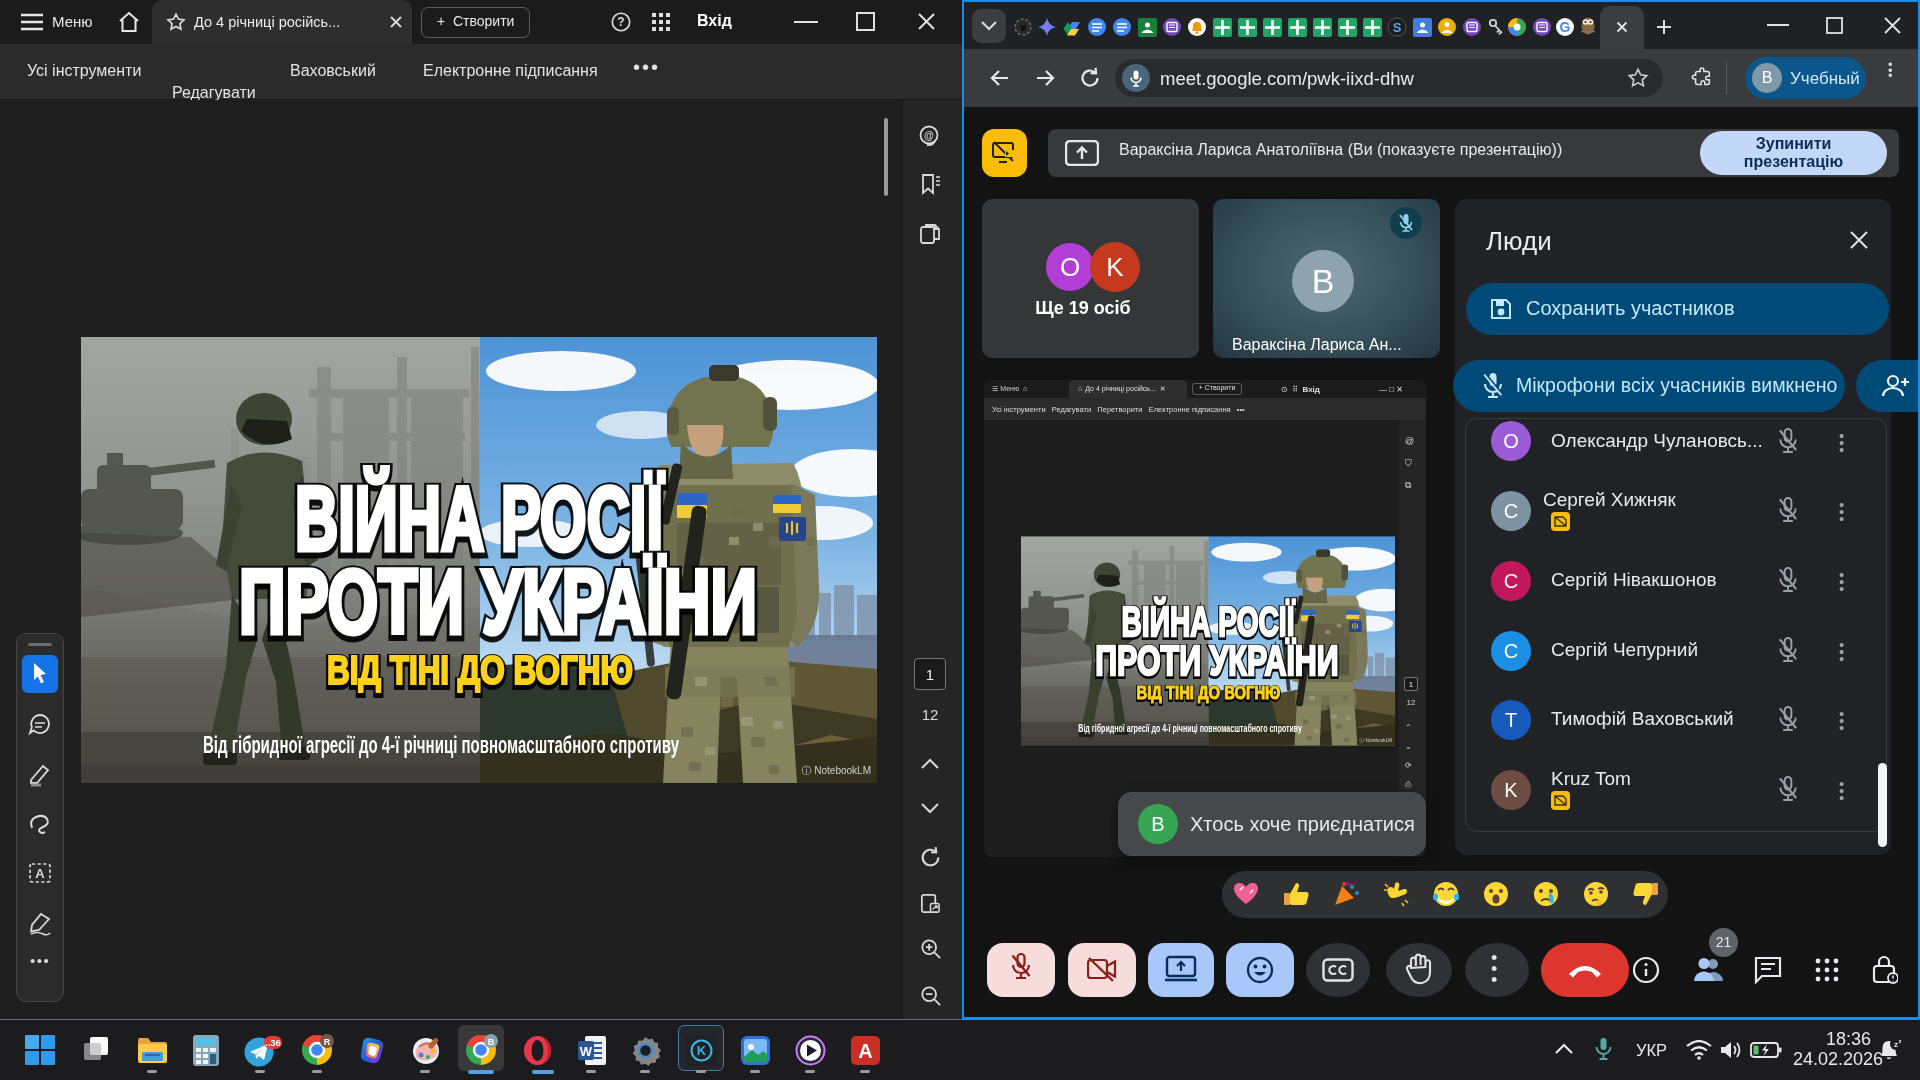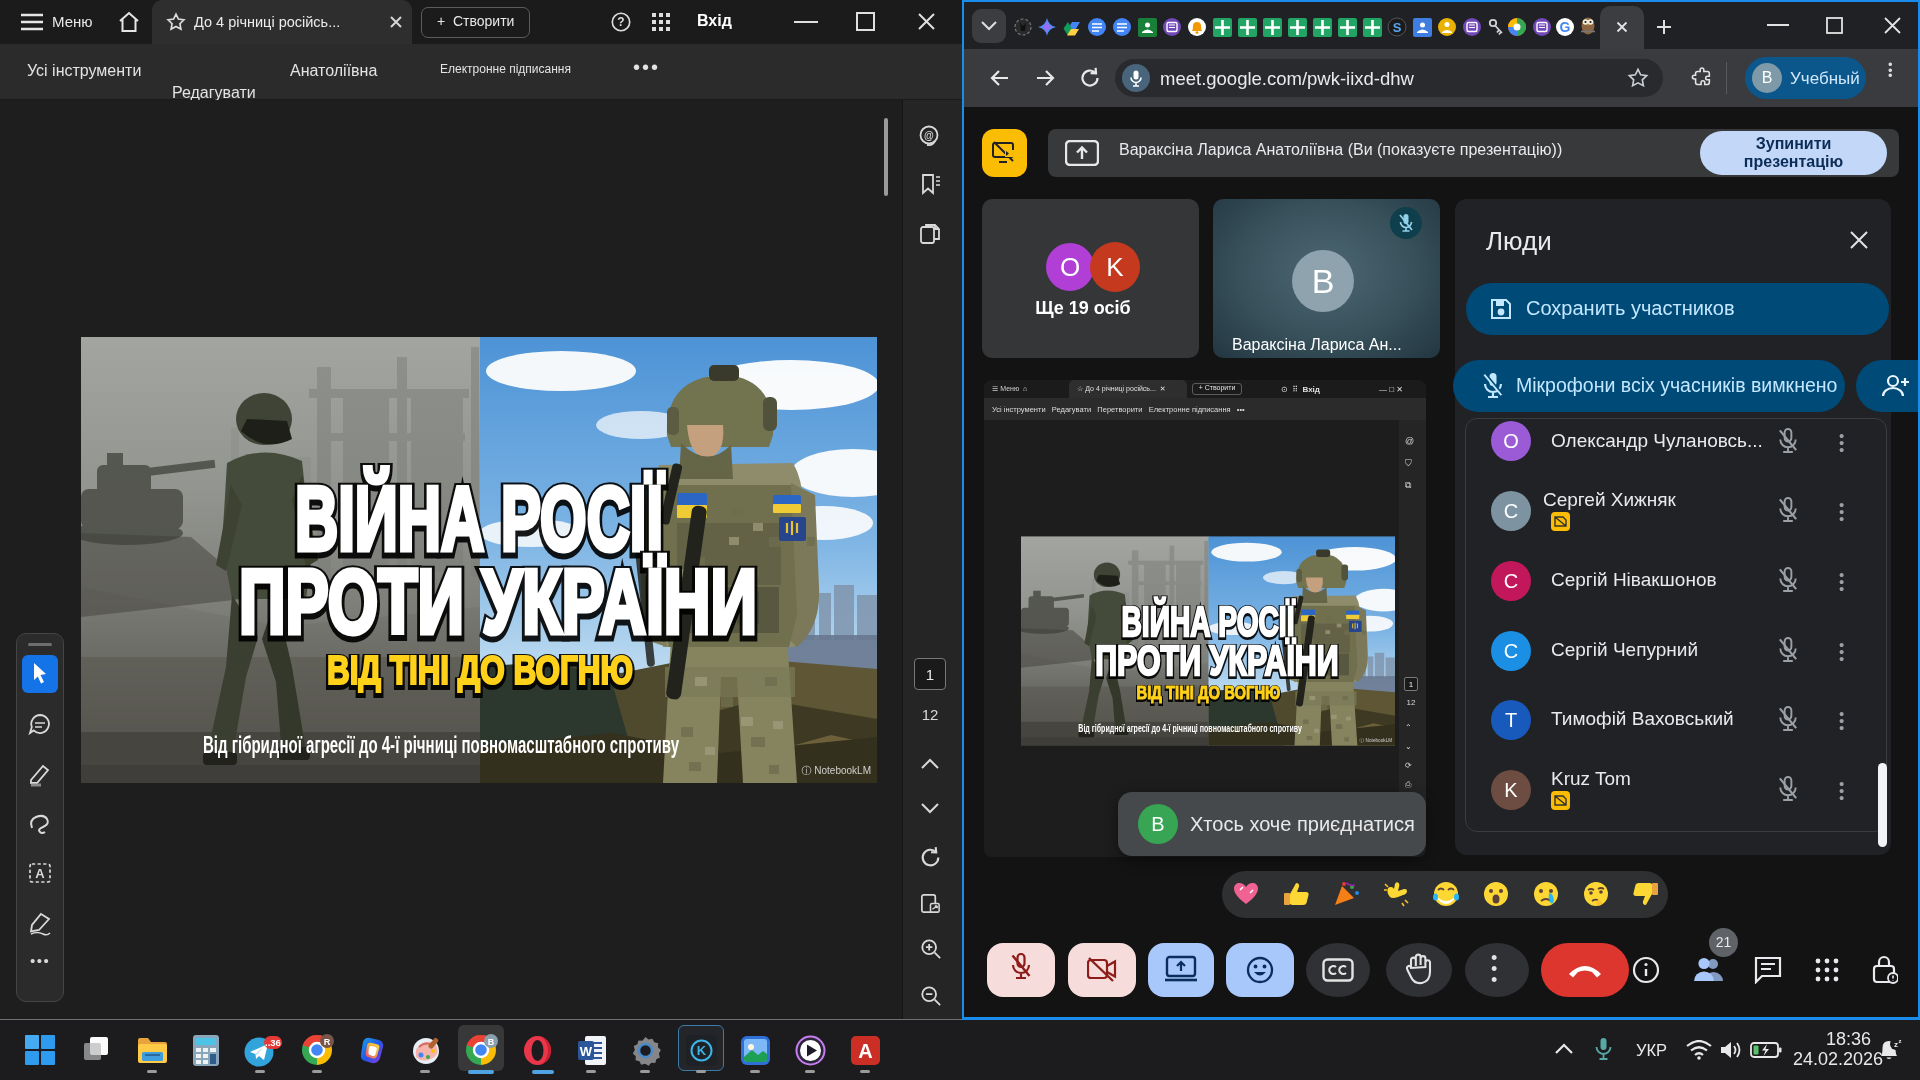--- a/index.html
+++ b/index.html
@@ -244,22 +244,22 @@
   <svg class="abs" style="left:856px;top:12px" width="19" height="19" viewBox="0 0 19 19">
         <rect x="1" y="1" width="17" height="17" fill="none" stroke="#e0e0e0" stroke-width="2"></rect>
       </svg>
   <svg class="abs" style="left:917px;top:12px" width="19" height="19" viewBox="0 0 19 19">
         <path d="M2,2 L17,17 M17,2 L2,17" stroke="#e0e0e0" stroke-width="2"></path>
       </svg>
 
   <div class="abs" style="left:0;top:44px;width:962px;height:56px;background:#2b2b2b;border-bottom:1px solid #1a1a1a;"></div>
   <div class="abs" style="left:20px;top:62px;font-size:16px;color:#e3e3e3;margin-left:7px;">Усі інструменти</div>
   <div class="abs" style="left:172px;top:62px;font-size:16px;color:#e3e3e3;margin-top:22px;">Редагувати</div>
-  <div class="abs" style="left:290px;top:62px;font-size:16px;color:#e3e3e3;">Анатоліївна</div>
-  <div class="abs" style="left:440px;top:62px;font-size:12px;color:#e3e3e3;">Електронне підписання</div>
+  <div class="abs" style="left:290px;top:62px;font-size:16px;color:#e3e3e3;">Ваховський</div>
+  <div class="abs" style="left:423px;top:62px;font-size:16px;color:#e3e3e3;">Електронне підписання</div>
   <div class="abs" style="left:633px;top:56px;font-size:20px;color:#e3e3e3;letter-spacing:2px;">•••</div>
 
   <div class="abs" style="left:0;top:100px;width:902px;height:919px;background:#1e1e1e;"></div>
 
   <svg class="abs" style="left:81px;top:337px" width="796" height="446" viewBox="0 0 796 446">
         <use href="#slide"></use>
       </svg>
 
   <div class="abs" style="left:884px;top:118px;width:4px;height:78px;background:#9a9a9a;border-radius:2px;"></div>
 

